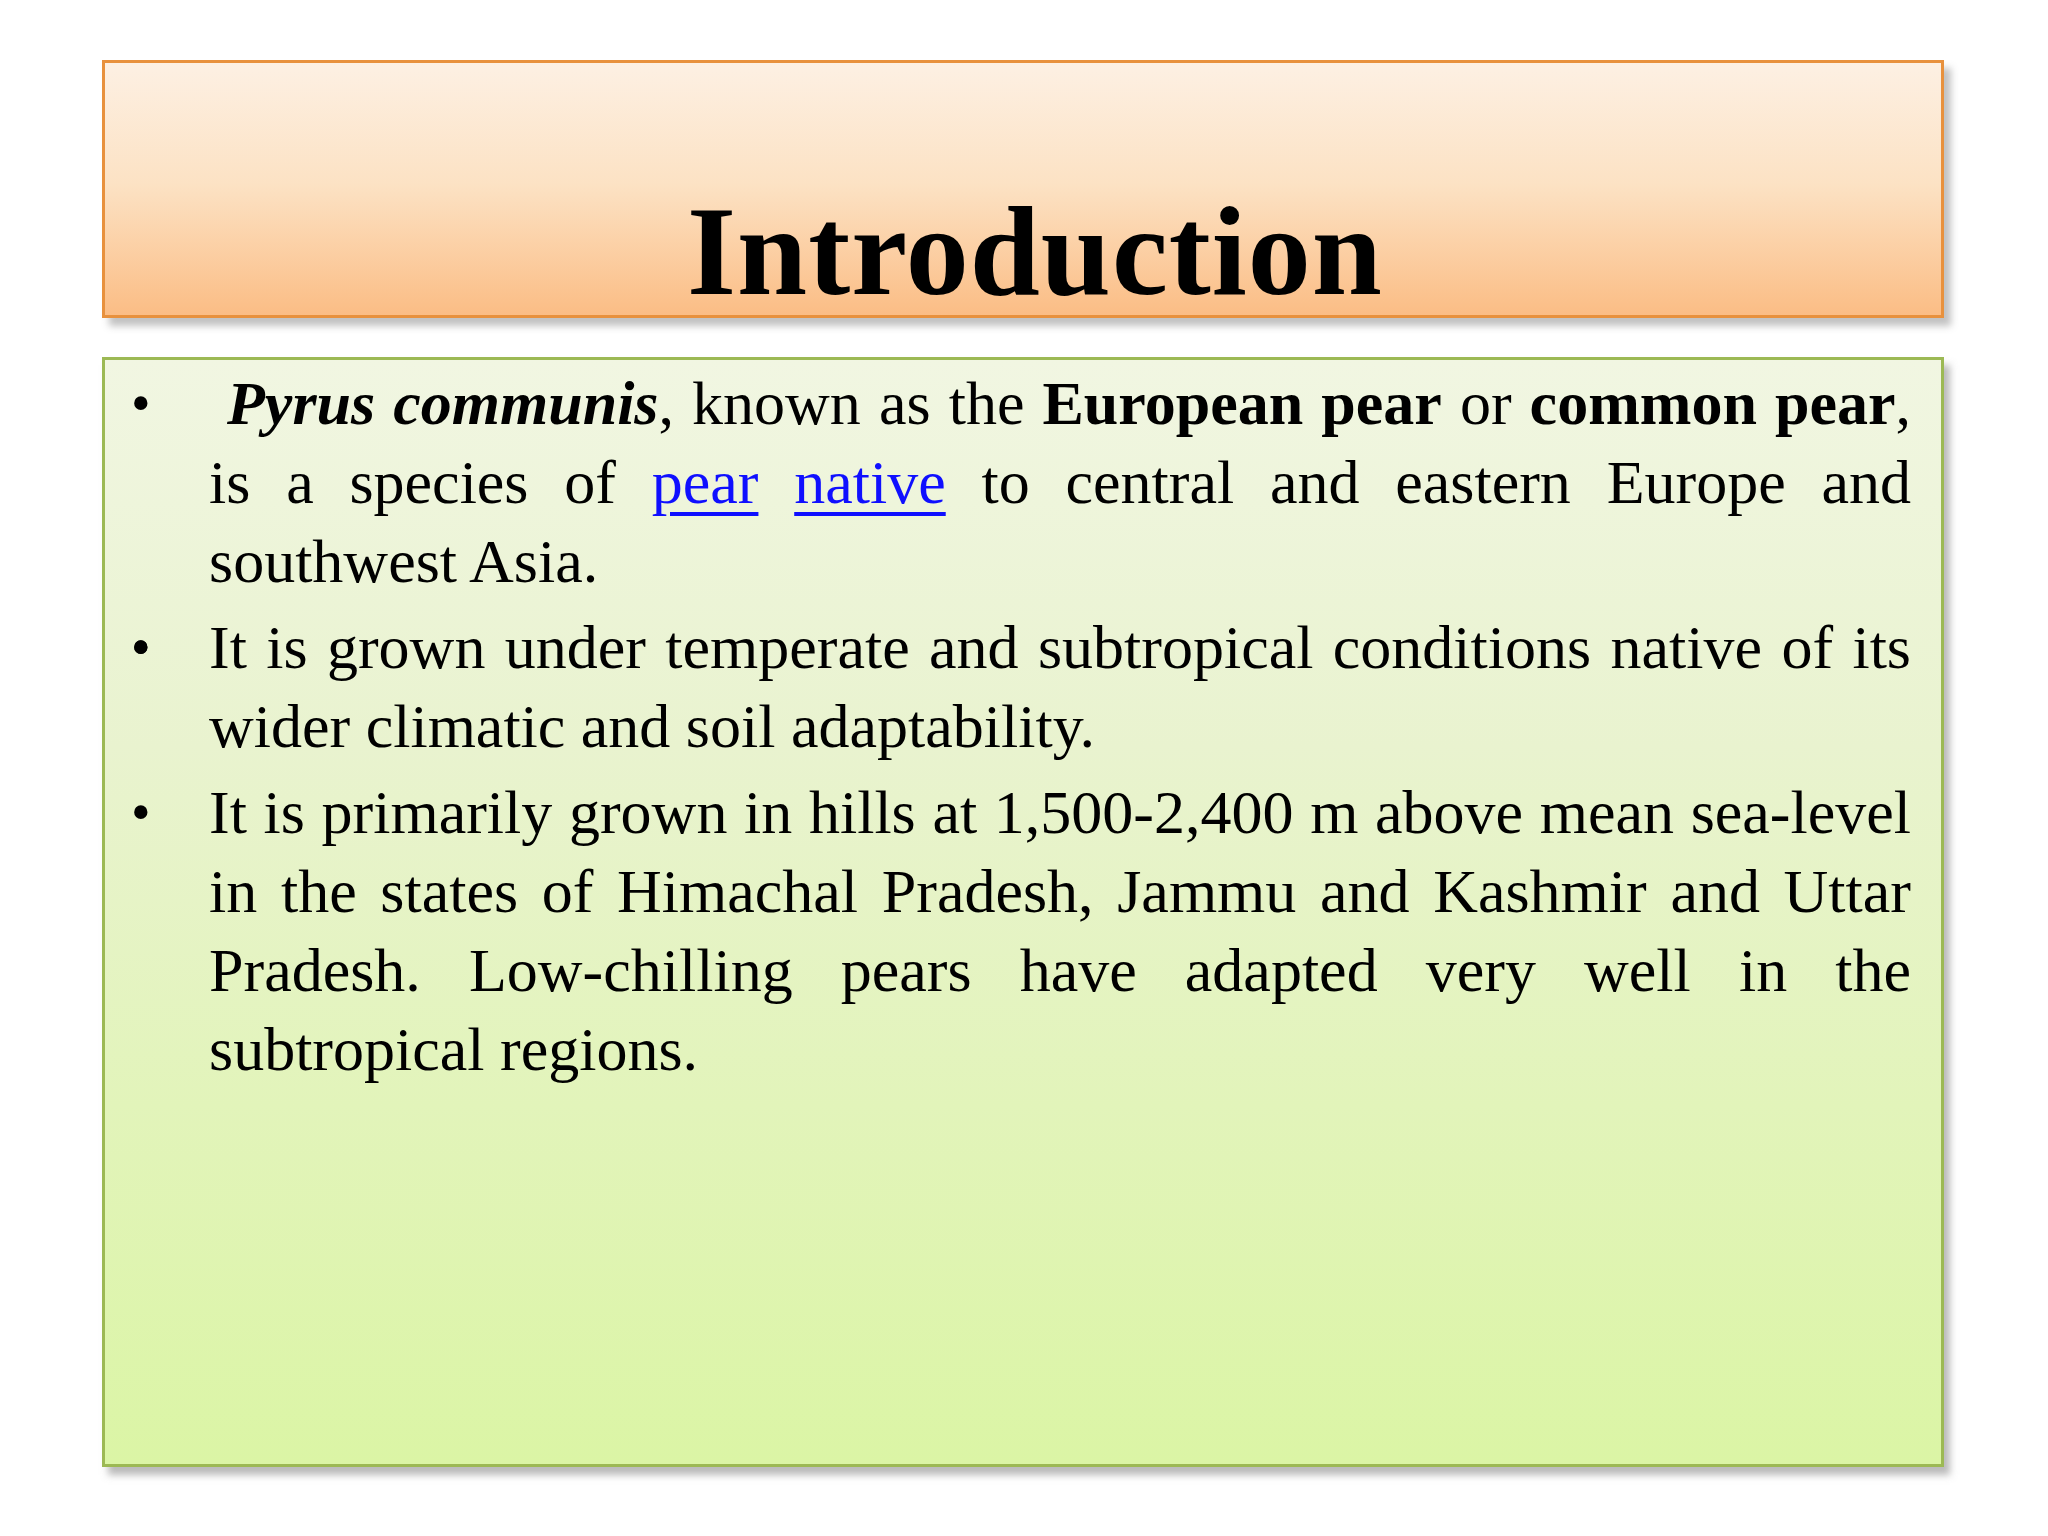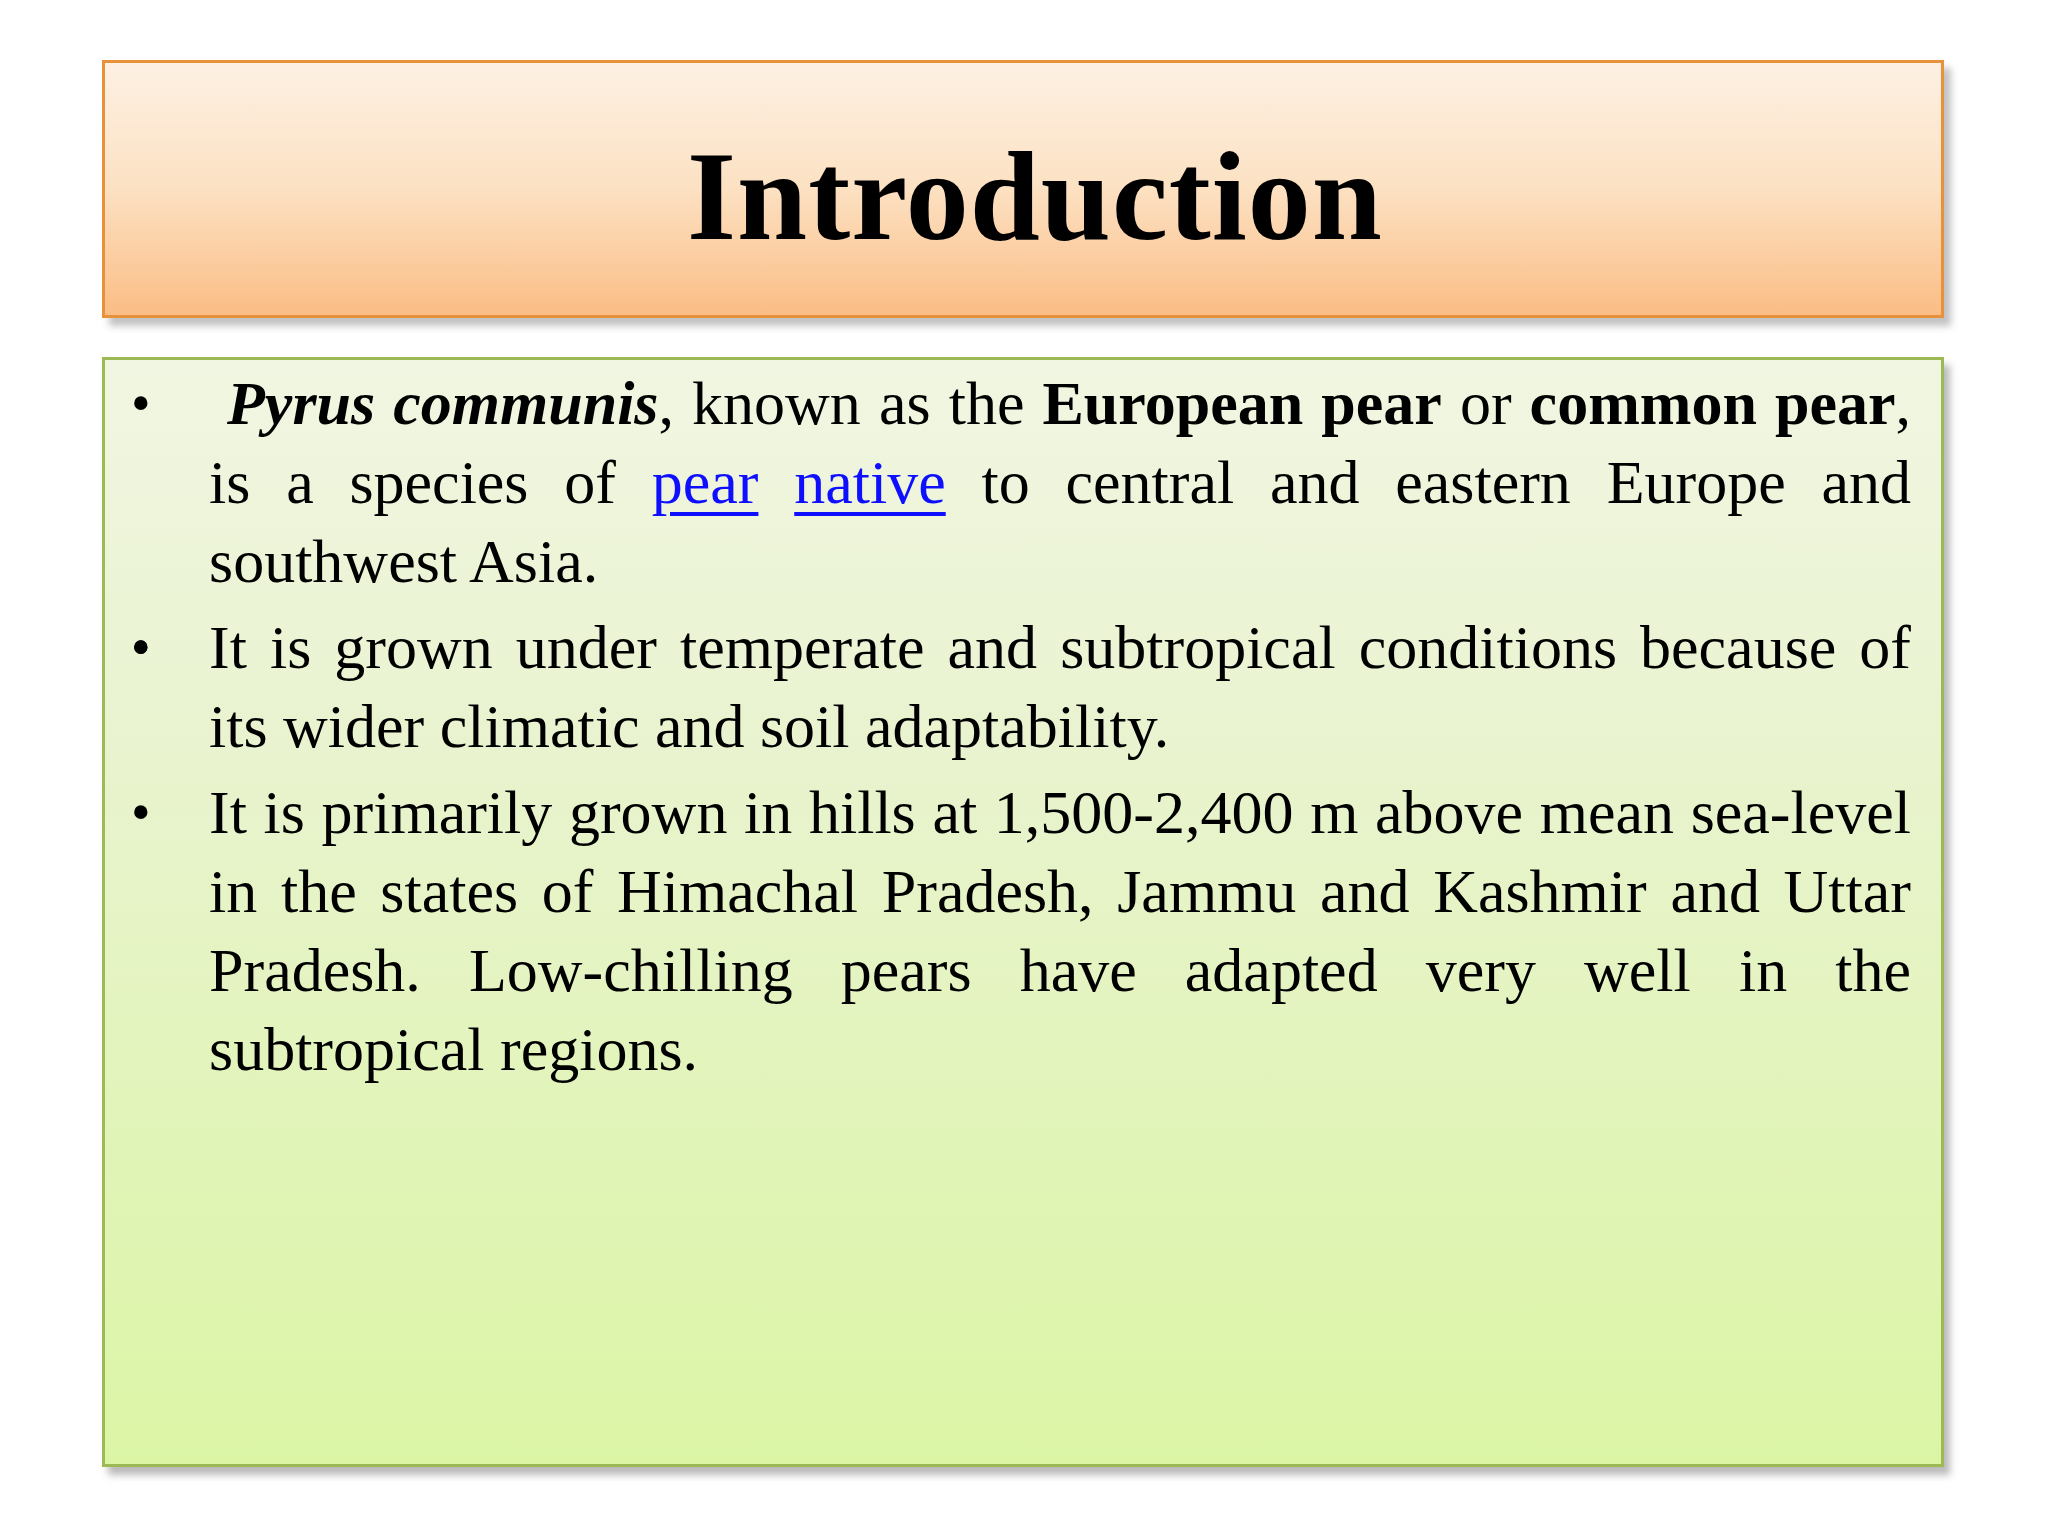--- a/index.html
+++ b/index.html
@@ -24,21 +24,21 @@
     width: 1842px;
     height: 258px;
     box-sizing: border-box;
     border: 3px solid var(--banner-border, #e8913d);
     background: linear-gradient(180deg,
       var(--banner-gradient-top, #fdf0e3) 0%,
       #fce2c4 48%,
       var(--banner-gradient-bottom, #fbbd85) 100%);
     box-shadow: 7px 8px 7px rgba(120,120,120,0.45);
     display: flex;
-    align-items: center;
+    align-items: flex-end;
     justify-content: center;
     padding-left: 24px;
   }
   .title {
     font-weight: bold;
     font-size: 126px;
     line-height: 1;
     color: var(--text, #000000);
     padding-top: 16px;
     letter-spacing: 1px;
@@ -100,20 +100,20 @@
     <div class="title">Introduction</div>
   </div>
 
   <div class="content">
     <ul class="bullets">
 
       <li class="bullet b1"><span class="dot">•</span><span class="seg bi">Pyrus communis</span><span class="seg">, known as the </span><span class="seg bold">European pear</span><span class="seg"> or </span><span class="seg bold">common pear</span><span class="seg">, is a species of </span><a href="#" class="seg link">pear</a><span class="seg"> </span><a href="#" class="seg link">native</a><span class="seg"> to central and eastern Europe and southwest Asia.</span></li>
 
       <li class="bullet"><span class="dot">•</span></li>
 
-      <li class="bullet"><span class="dot">•</span><span class="seg">It is grown under temperate and subtropical conditions because of its wider climatic and soil adaptability.</span></li>
+      <li class="bullet"><span class="dot">•</span><span class="seg">It is grown under temperate and subtropical conditions native of its wider climatic and soil adaptability.</span></li>
 
       <li class="bullet"><span class="dot">•</span><span class="seg">It is primarily grown in hills at 1,500-2,400 m above mean sea-level in the states of Himachal Pradesh, Jammu and Kashmir and Uttar Pradesh.  Low-chilling pears have adapted very well in the subtropical regions.</span></li>
 
     </ul>
   </div>
 
 </div>
 
 </body></html>

